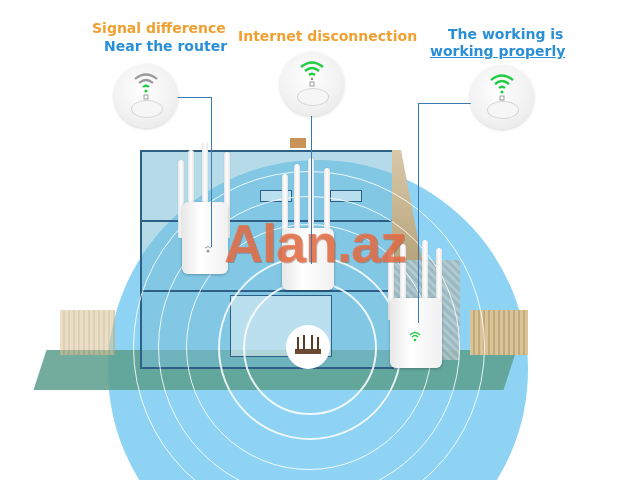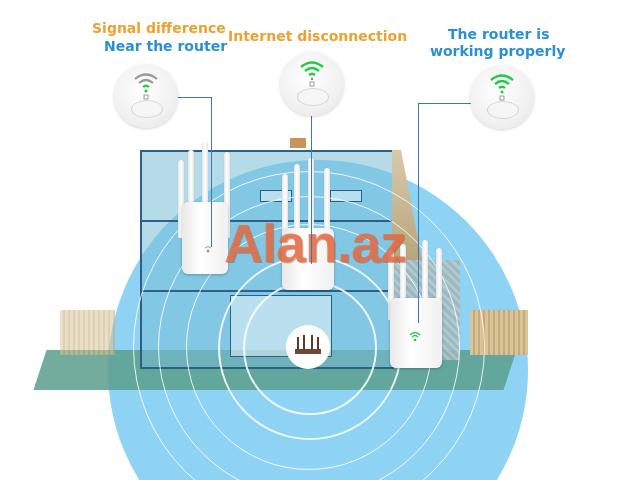--- a/index.html
+++ b/index.html
@@ -26,23 +26,23 @@
   .ext-body { position:absolute; background:linear-gradient(90deg,#e8e8e8,#ffffff 40%,#f0f0f0); border-radius:6px; box-shadow:0 1px 3px rgba(0,0,0,0.25); }
   .ant { position:absolute; width:6px; background:linear-gradient(90deg,#e4e4e4,#ffffff,#e4e4e4); border-radius:3px 3px 1px 1px; box-shadow:0 0 1px rgba(0,0,0,0.2); }
   .router-disc { position:absolute; left:286px; top:325px; width:44px; height:44px; border-radius:50%; background:#ffffff; }
   .watermark { position:absolute; left:224px; top:212px; font-family:"Liberation Sans", sans-serif; font-weight:bold; font-size:54px; letter-spacing:-1px; color:rgba(232,110,70,0.82); text-shadow:1px 1px 0 rgba(120,60,40,0.35); white-space:nowrap; }
 </style>
 </head>
 <body>
 
 <div class="caption c-orange" style="left:92px; top:20px;">Signal difference</div>
 <div class="caption c-blue" style="left:104px; top:38px;">Near the router</div>
-<div class="caption c-orange" style="left:228px; top:28px;">Internet disconnection</div>
-<div class="caption c-blue" style="left:448px; top:26px;">The router is</div>
-<div class="caption c-blue" style="left:430px; top:43px;">working properly</div>
+<div class="caption c-orange" style="left:238px; top:28px;">Internet disconnection</div>
+<div class="caption c-blue" style="left:448px; top:26px;">The working is</div>
+<div class="caption c-blue" style="left:430px; top:43px;text-decoration:underline;">working properly</div>
 
 <div class="signal-bg"></div>
 
 <div class="house">
   <div class="lawn" style="left:-100px; top:200px; width:470px; height:40px; transform:skewX(-18deg); opacity:0.85;"></div>
   <div class="fence" style="left:-80px; top:160px; width:55px; height:45px; opacity:0.55;"></div>
   <div class="fence" style="left:330px; top:160px; width:58px; height:45px;"></div>
   <div class="wall" style="left:0; top-disabled:0; top:0; width:250px; height:215px;"></div>
   <div class="roof-side" style="left:252px; top:0; width:30px; height:110px; clip-path:polygon(0 0,30% 0,100% 100%,0 100%);"></div>
   <div class="stone" style="left:252px; top:110px; width:68px; height:100px;"></div>

